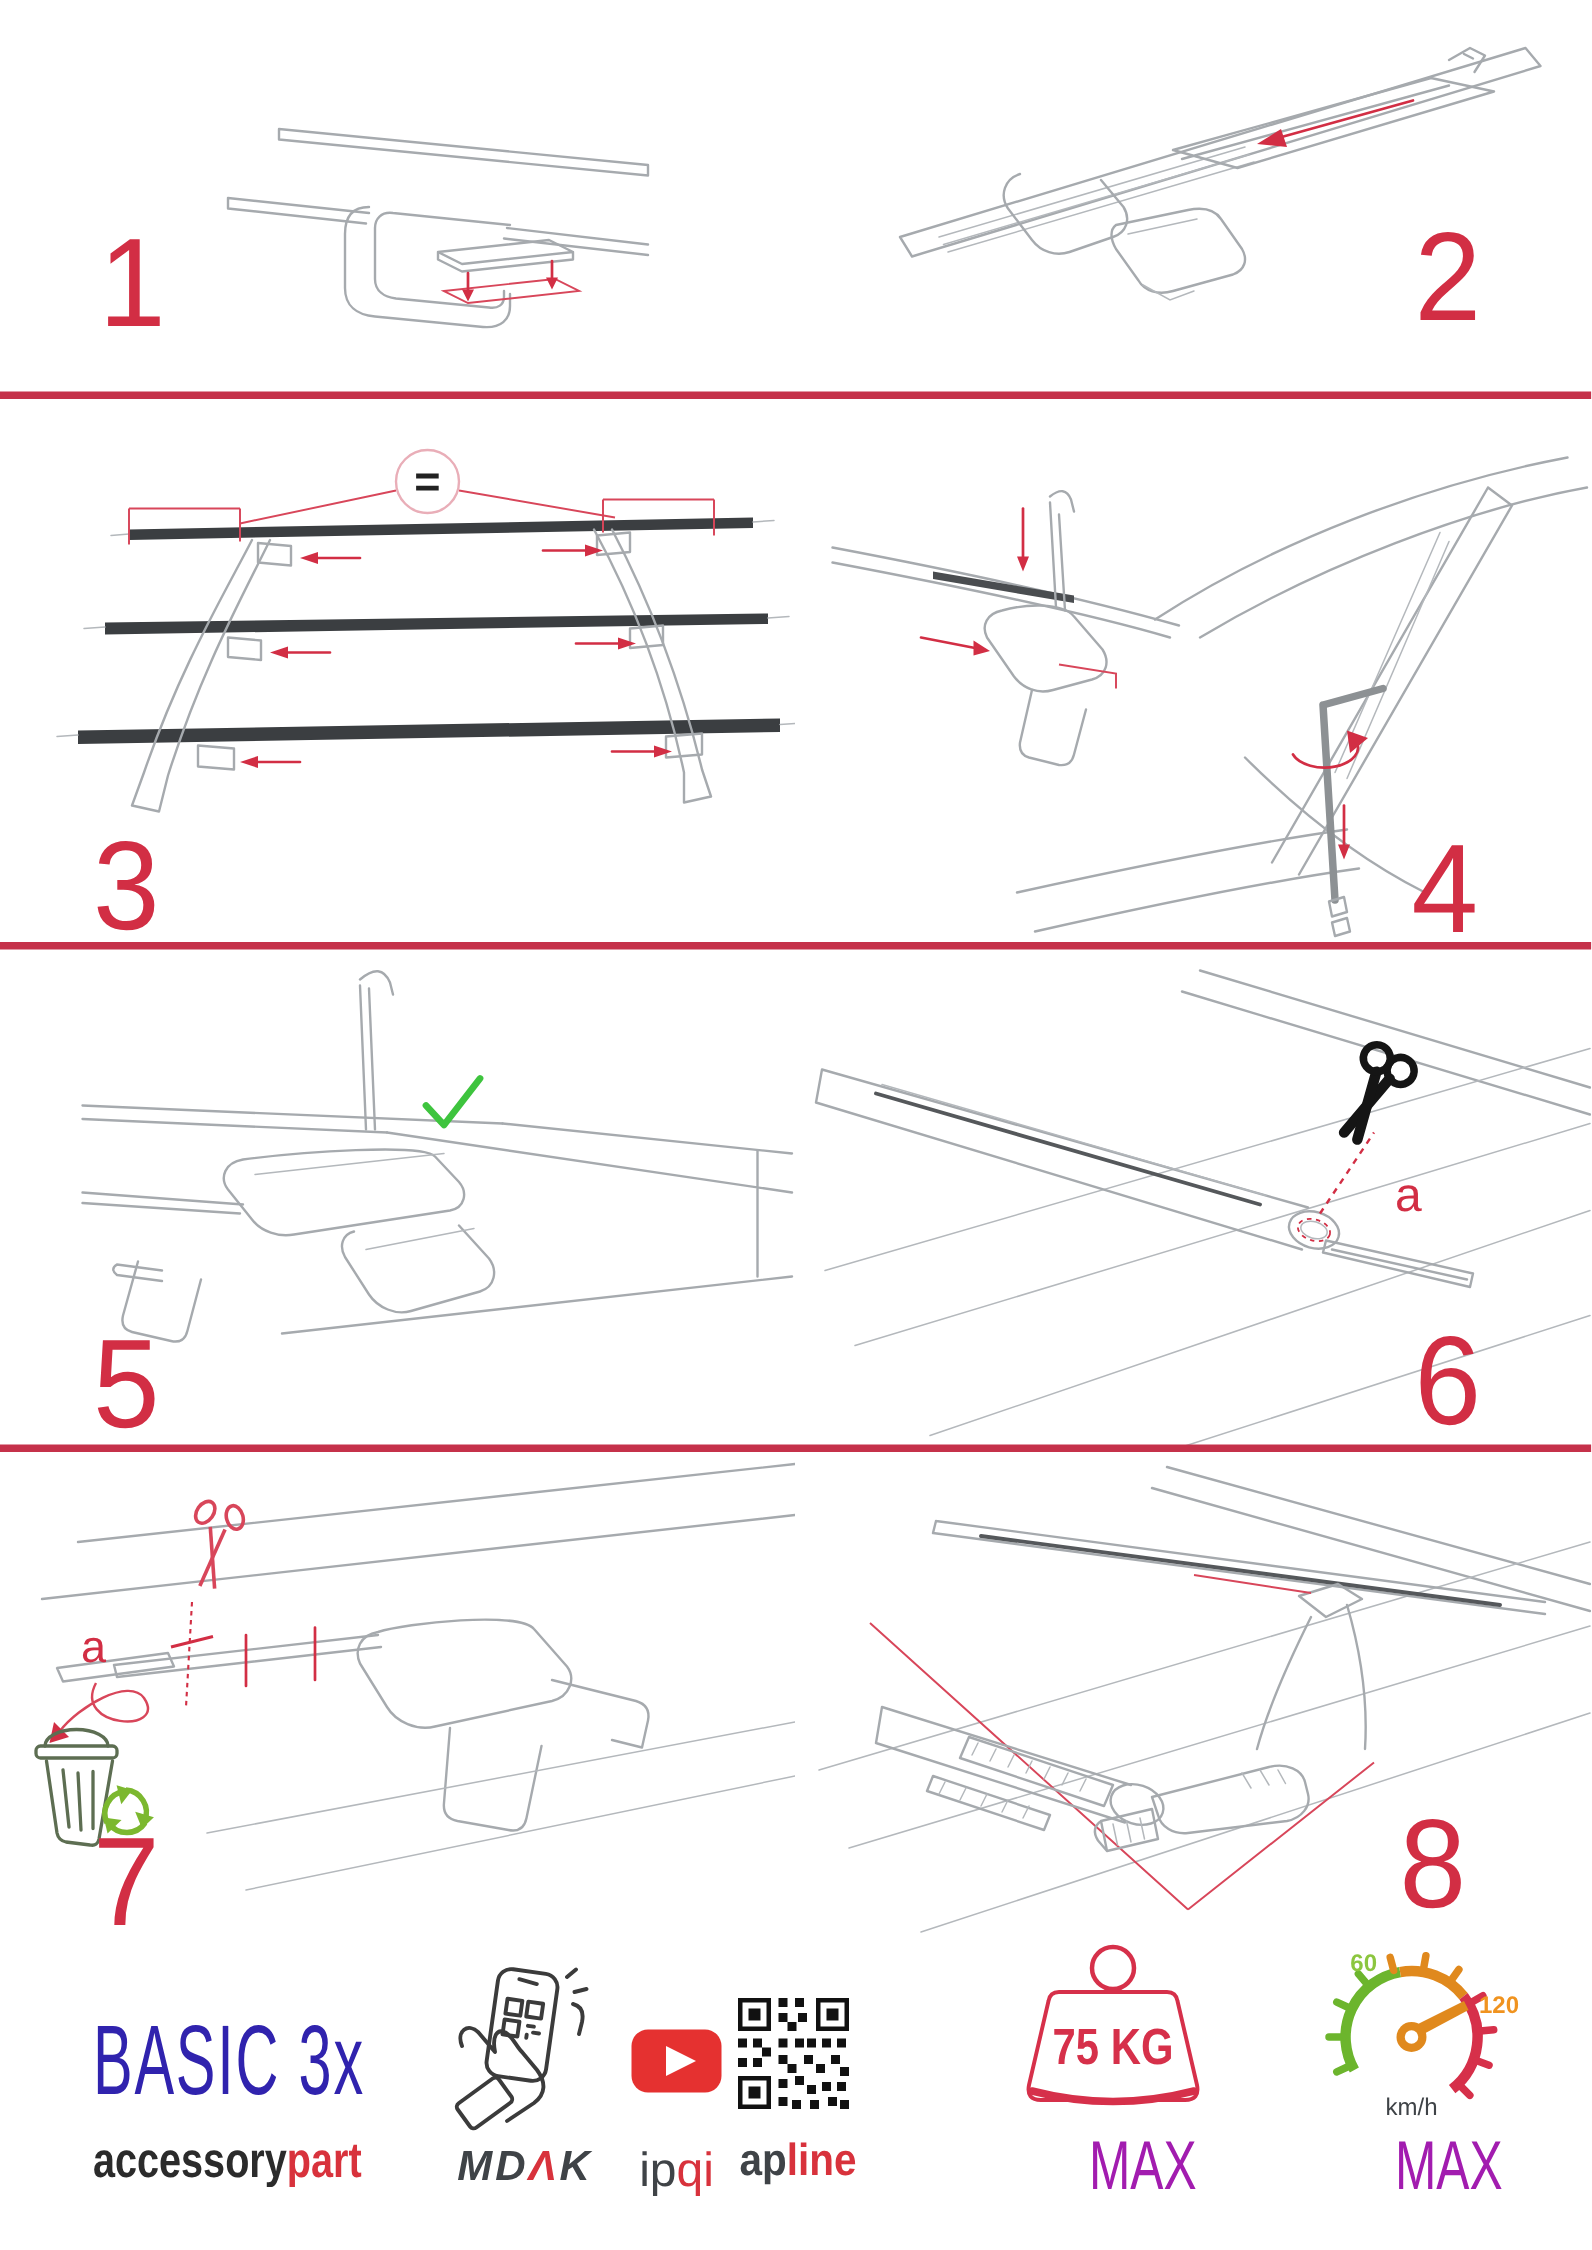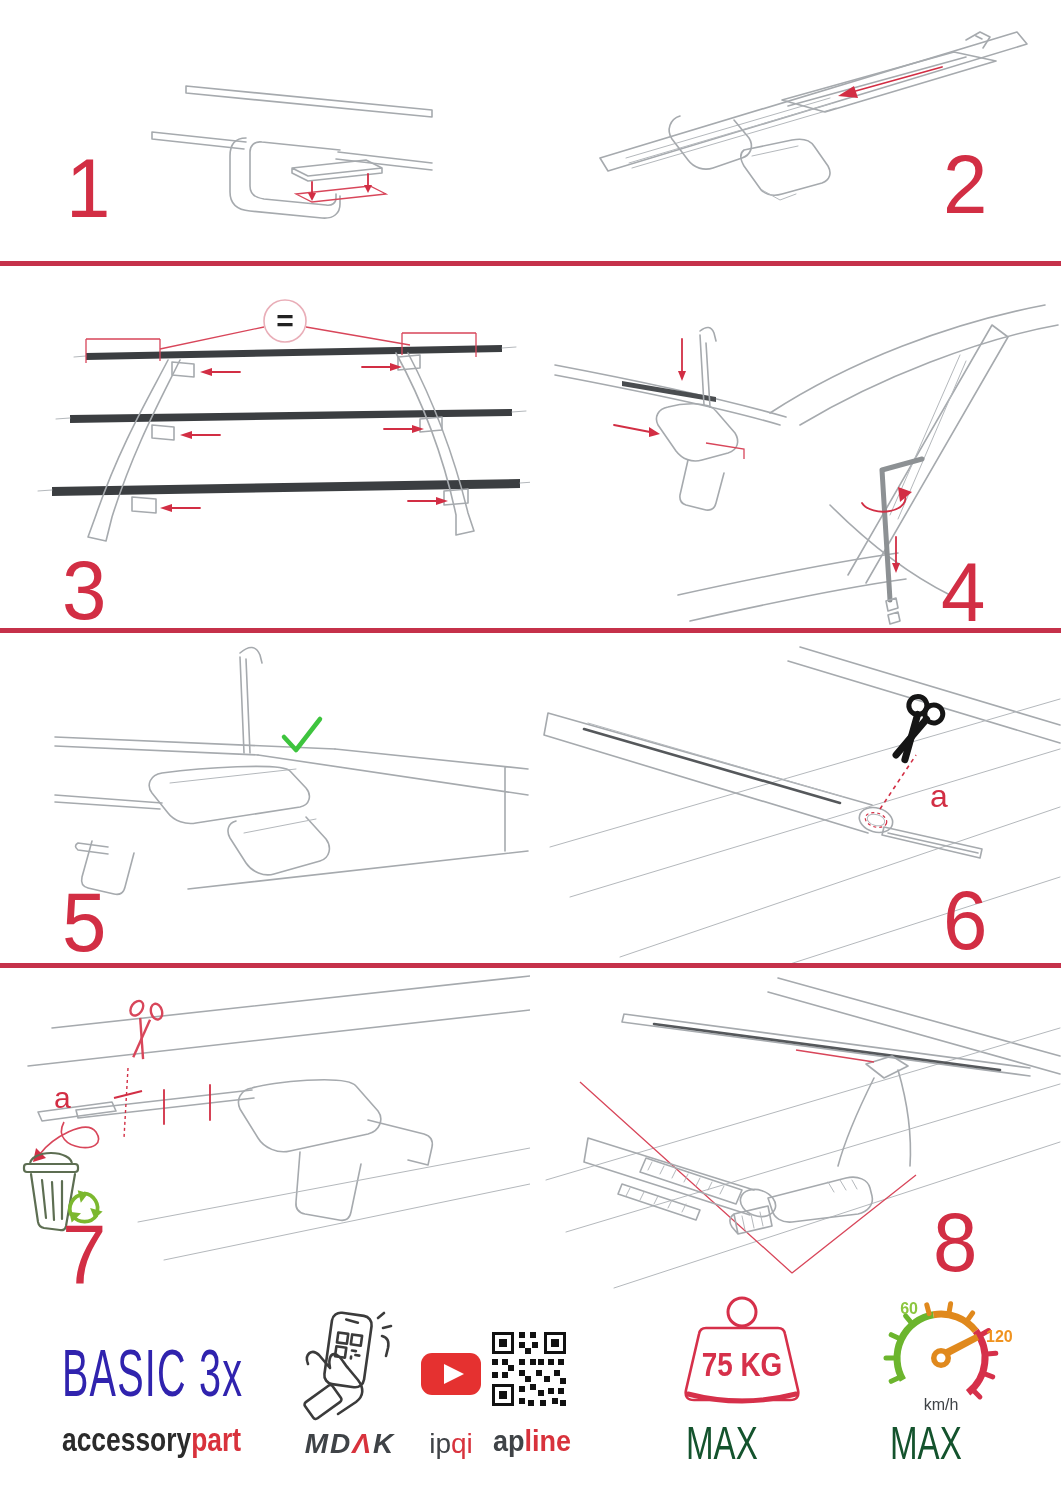--- a/index.html
+++ b/index.html
@@ -17,23 +17,23 @@
   .step-number{position:absolute;color:#d22e44;font-size:84px;line-height:1;font-weight:400;
                transform:scaleX(.95);transform-origin:left top;}
   .label-a{font-family:"Liberation Sans",sans-serif;}
   .footer-title{position:absolute;left:62px;top:1340px;color:#3023ae;font-size:66px;font-weight:400;
                 letter-spacing:2px;line-height:1;transform:scaleX(.6);transform-origin:left top;white-space:nowrap;}
   .footer-brand{position:absolute;left:62px;top:1421px;font-size:33px;font-weight:bold;color:#2b2b2b;
                 transform:scaleX(.8);transform-origin:left top;white-space:nowrap;}
   .seg-red{color:#d8323c;}
   .logo{position:absolute;color:#3f4347;font-weight:bold;text-align:center;white-space:nowrap;}
   .logo-mdak{left:288px;top:1428px;width:124px;font-size:28px;letter-spacing:2px;font-style:italic;}
-  .logo-ipqi{left:405px;top:1428px;width:92px;font-size:28px;font-weight:normal;}
+  .logo-ipqi{left:405px;top:1428px;width:92px;font-size:32px;font-weight:normal;}
   .logo-apline{left:480px;top:1424px;width:104px;font-size:30px;transform:scaleX(.9);transform-origin:center top;}
-  .max-label{position:absolute;color:#14532d;font-size:46px;font-weight:400;text-align:left;line-height:1;}
+  .max-label{position:absolute;color:#a21caf;font-size:46px;font-weight:400;text-align:right;line-height:1;}
   .max-label span{display:inline-block;transform:scaleX(.72);transform-origin:center top;}
 </style>
 </head>
 <body>
 
 <div class="page">
 
   <section>
     <svg class="art" style="left:0;top:0" width="530" height="258" viewBox="0 0 530 258">
       <path class="ln" d="M186,86 L432,110 M186,93 L432,117 M186,86 L186,93 M432,110 L432,117"></path>

